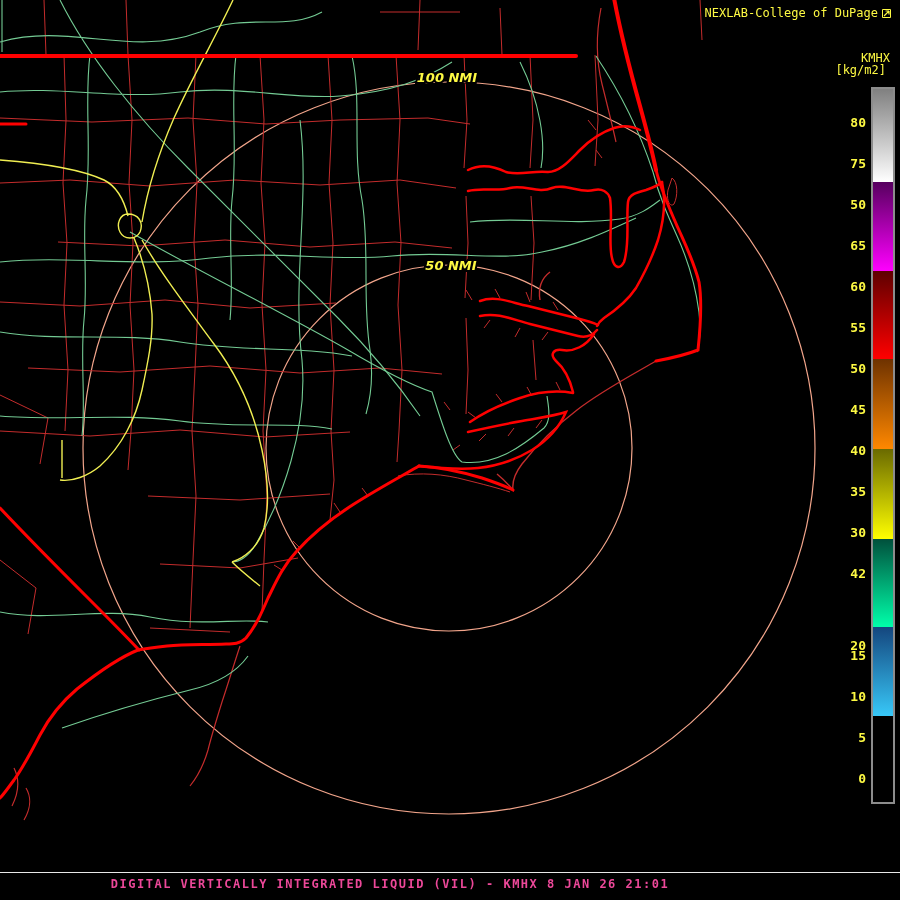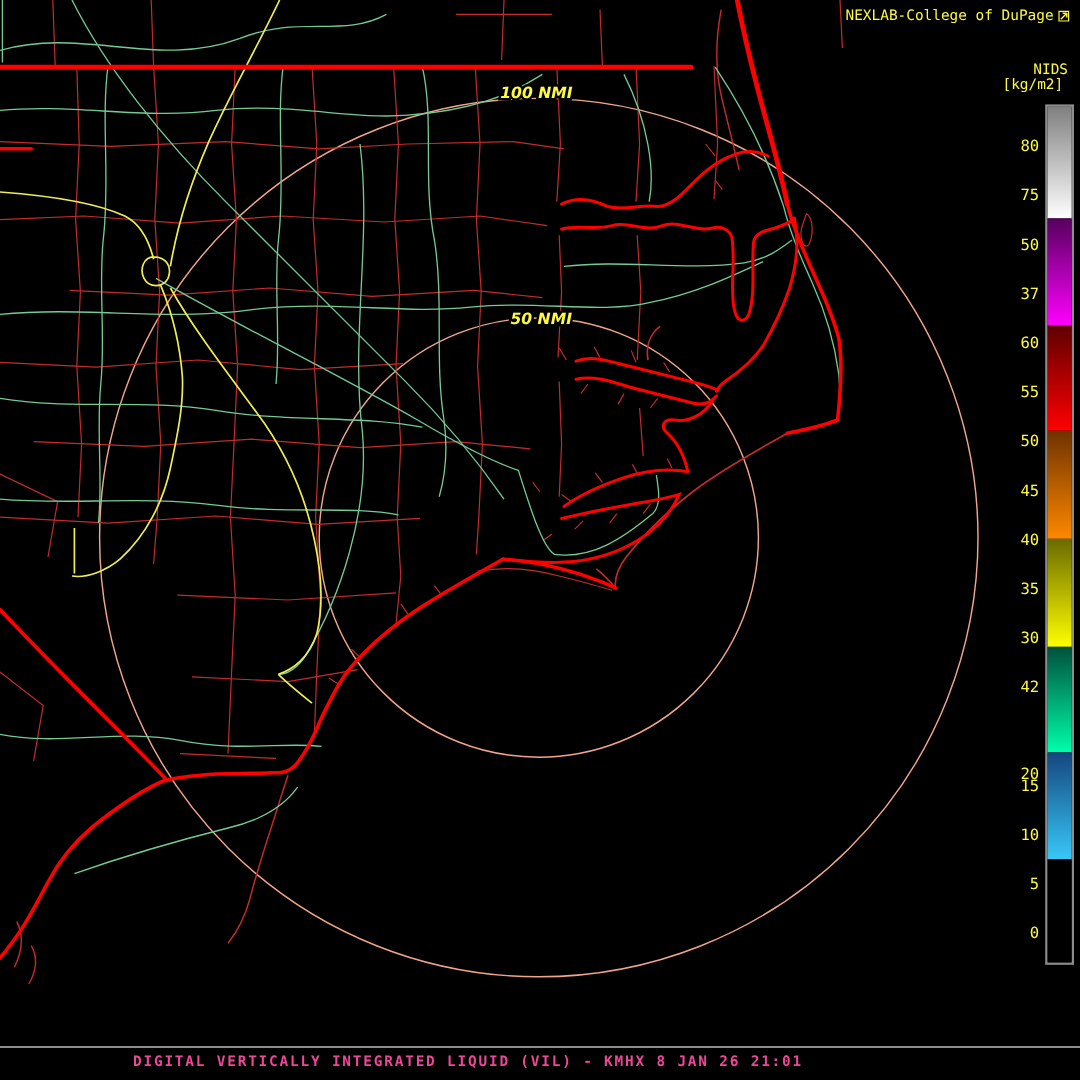--- a/index.html
+++ b/index.html
@@ -8,21 +8,21 @@
   #map-svg{position:absolute;left:0;top:0;}
   .attribution{position:absolute;top:6px;right:8px;display:flex;align-items:center;gap:3px;
        color:#FDF943;font-size:12px;white-space:nowrap;}
   .legend-head{position:absolute;top:52px;right:10px;text-align:right;color:#FDF943;
        font-size:12px;line-height:12px;}
   .legend-units{margin-right:4px;}
   #colorbar{position:absolute;left:871px;top:87px;width:20px;height:713px;
        border:2px solid #8C8C8C;background:#000;}
   #colorbar .seg{width:100%;}
   .tick{position:absolute;right:34px;color:#FDF943;font-size:13px;line-height:13px;
-       text-align:center;}
+       text-align:center;font-weight:bold;}
   #footer-line{position:absolute;left:0;top:872px;width:900px;height:1px;background:#E8E8E8;}
   #footer-title{position:absolute;left:0;top:877px;width:780px;text-align:center;
        color:#ec4899;font-size:12px;font-weight:bold;letter-spacing:1.5px;white-space:nowrap;}
   .ring-label{font-family:"DejaVu Sans","Liberation Sans",sans-serif;
        font-style:italic;font-weight:bold;font-size:13px;fill:#FDF943;
        paint-order:stroke;stroke:#000;stroke-width:4px;}
 </style>
 </head>
 <body>
 
@@ -124,39 +124,39 @@
 
 <div class="attribution">
   <span>NEXLAB-College of DuPage</span>
   <svg width="11" height="11" viewBox="0 0 11 11">
     <path d="M1.5,1.5 h8 v8 h-8 z" fill="none" stroke="#FDF943" stroke-width="1"></path>
     <path d="M3,8 L8,3 M8,3 v3.5 M8,3 h-3.5" fill="none" stroke="#FDF943" stroke-width="1.2"></path>
   </svg>
 </div>
 
 <div class="legend-head">
-  <div>NIDS</div>
+  <div>KMHX</div>
   <div class="legend-units">[kg/m2]</div>
 </div>
 
 <div id="colorbar">
     <div class="seg" style="height: 93px; background: linear-gradient(rgb(128, 128, 128), rgb(255, 255, 255));"></div>
     <div class="seg" style="height: 89px; background: linear-gradient(rgb(86, 0, 94), rgb(255, 0, 255));"></div>
     <div class="seg" style="height: 88px; background: linear-gradient(rgb(94, 0, 0), rgb(255, 0, 0));"></div>
     <div class="seg" style="height: 90px; background: linear-gradient(rgb(110, 50, 0), rgb(255, 136, 0));"></div>
     <div class="seg" style="height: 90px; background: linear-gradient(rgb(106, 106, 0), rgb(255, 255, 0));"></div>
     <div class="seg" style="height: 88px; background: linear-gradient(rgb(0, 80, 60), rgb(0, 255, 170));"></div>
     <div class="seg" style="height: 89px; background: linear-gradient(rgb(20, 70, 126), rgb(56, 200, 248));"></div>
     <div class="seg" style="height: 86px; background: rgb(0, 0, 0);"></div>
   </div>
 <div>
     <span class="tick" style="top: 116px;">80</span>
     <span class="tick" style="top: 157px;">75</span>
     <span class="tick" style="top: 198px;">50</span>
-    <span class="tick" style="top: 239px;">37</span>
+    <span class="tick" style="top: 239px;">65</span>
     <span class="tick" style="top: 280px;">60</span>
     <span class="tick" style="top: 321px;">55</span>
     <span class="tick" style="top: 362px;">50</span>
     <span class="tick" style="top: 403px;">45</span>
     <span class="tick" style="top: 444px;">40</span>
     <span class="tick" style="top: 485px;">35</span>
     <span class="tick" style="top: 526px;">30</span>
     <span class="tick" style="top: 567px;">42</span>
     <span class="tick" style="top: 608px; margin-top: 31px;">20</span>
     <span class="tick" style="top: 649px;">15</span>

